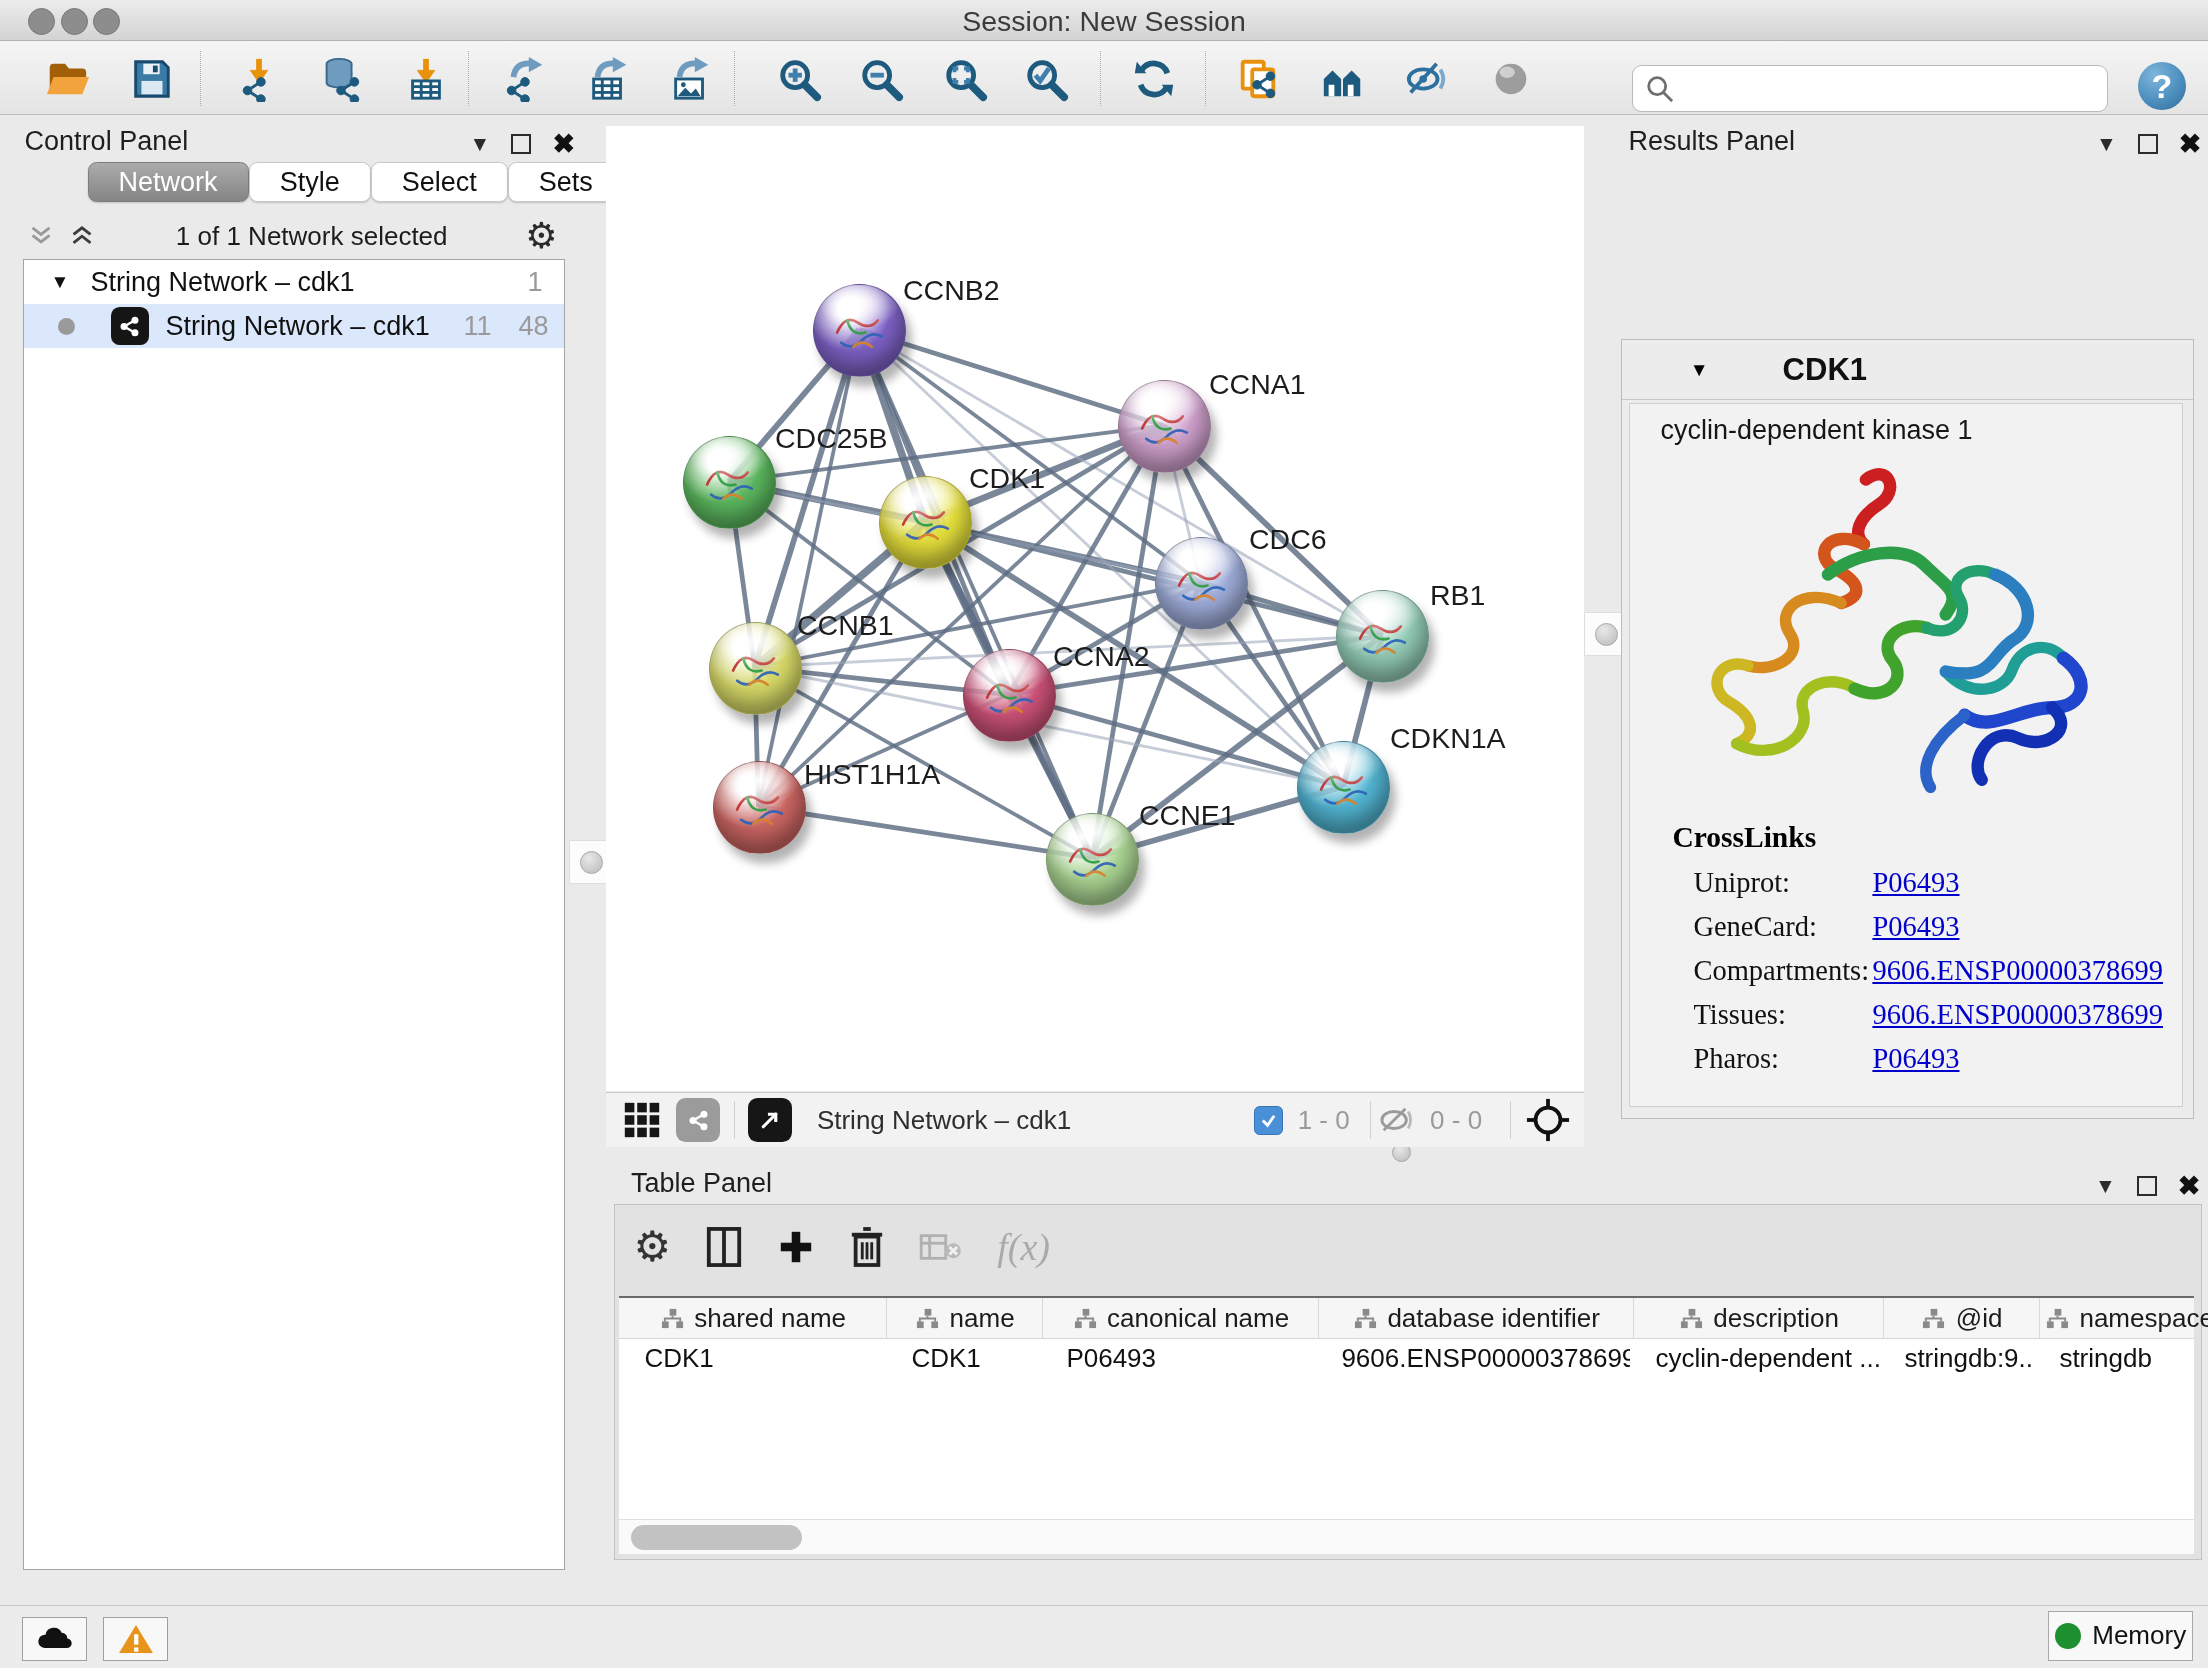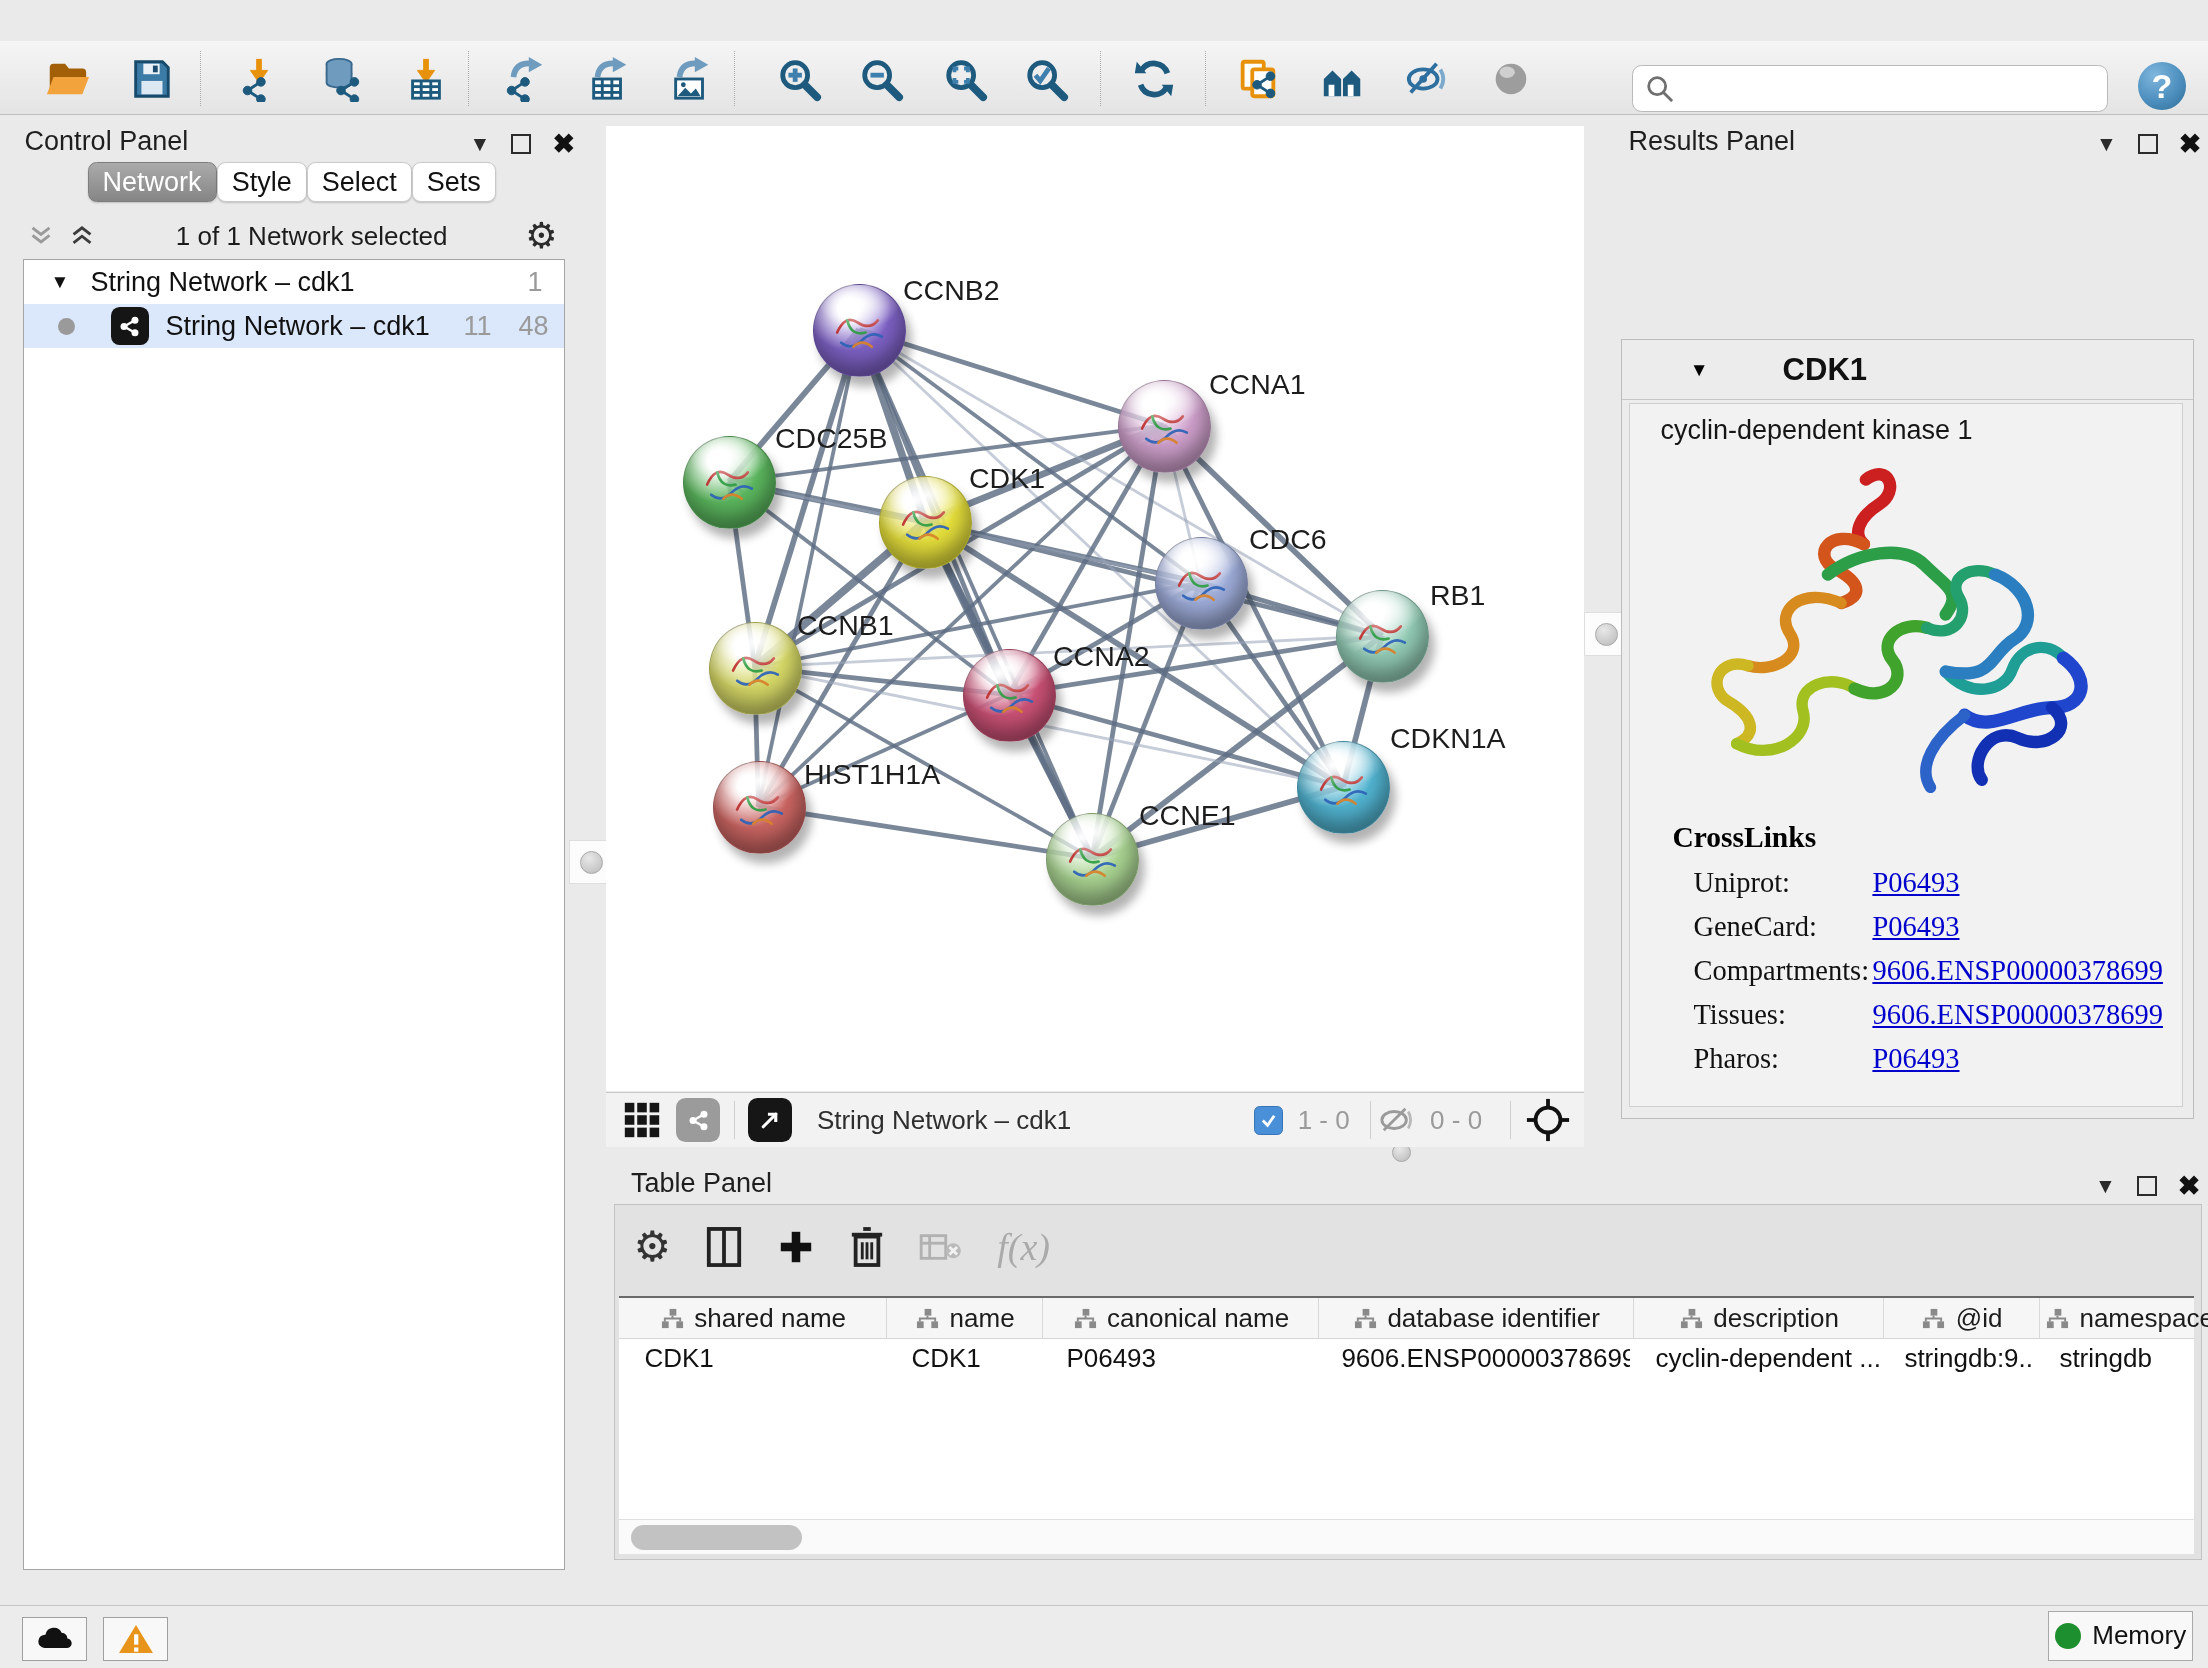--- a/index.html
+++ b/index.html
@@ -23,21 +23,21 @@
                 font-family:"Liberation Sans",sans-serif;}
   #help-btn{position:absolute;left:2138px;top:21px;width:48px;height:48px;border-radius:50%;
             background:radial-gradient(circle at 35% 28%,#7fb6dd,#4d8fbe 55%,#2c6b96);
             color:#fff;font-size:34px;font-weight:bold;text-align:center;line-height:48px;}
   
   .phead{position:absolute;font-size:27px;color:#1e1e1e;}
   .pctrl{position:absolute;top:0;display:flex;align-items:center;gap:21px;}
   .tri{font-size:21px;color:#2b2b2b;}
   .flsq{width:16px;height:16px;border:2.9px solid #2b2b2b;}
   .clx{font-size:27px;font-weight:bold;color:#111;}
-  .tab{height:38px;padding:0 14px;display:flex;align-items:center;justify-content:center;
+  .tab{height:38px;padding:0 30px;display:flex;align-items:center;justify-content:center;
        font-size:27px;border-radius:8.6px 8.6px 8.6px 8.6px;background:#fff;color:#111;
        border:1px solid #c9c9c9;box-shadow:0 1px 1.9px rgba(0,0,0,.18);}
   .tab.sel{background:linear-gradient(#ababab,#858585);color:#fff;border-color:#7e7e7e;}
   
   #control-panel{left:7.6px;top:120px;width:563px;height:1480px;}
   #cp-tabs{position:absolute;left:80px;top:42px;display:flex;}
   #cp-selrow{position:absolute;left:17px;top:95px;width:533px;height:42px;display:flex;align-items:center;}
   #cp-tree{position:absolute;left:15px;top:139px;width:540px;height:1309px;background:#fff;
            border:1.9px solid #a5a5a5;}
   .treerow{position:relative;width:100%;height:44px;display:flex;align-items:center;font-size:27px;color:#111;}
@@ -100,20 +100,26 @@
           display:flex;align-items:center;justify-content:center;}
   #memory-btn{position:absolute;left:2048px;top:4.8px;width:143px;height:48px;background:#f8f8f8;
               border:1.9px solid #a9a9a9;display:flex;align-items:center;justify-content:center;gap:11.4px;font-size:26px;color:#111;}
   #memory-dot{width:26px;height:26px;border-radius:50%;background:#1e8f2e;}
 </style>
 </head>
 <body>
 
 <div id="stage">
 
+  <div id="titlebar" class="abs">
+    <div class="tlight" style="left:27.6px"></div>
+    <div class="tlight" style="left:61px"></div>
+    <div class="tlight" style="left:93px"></div>
+    <div id="win-title">Session: New Session</div>
+  </div>
 
   <div id="toolbar" class="abs">
     <div id="search-box">
       <svg width="32" height="32" viewBox="0 0 34 34" style="margin-left:11.4px">
         <circle cx="14" cy="14" r="9" fill="none" stroke="#6f6f6f" stroke-width="3"></circle>
         <line x1="21" y1="21" x2="29" y2="29" stroke="#6f6f6f" stroke-width="3" stroke-linecap="round"></line>
       </svg>
       <input id="search-input" placeholder="" style="">
     </div>
     <div id="help-btn">?</div>

